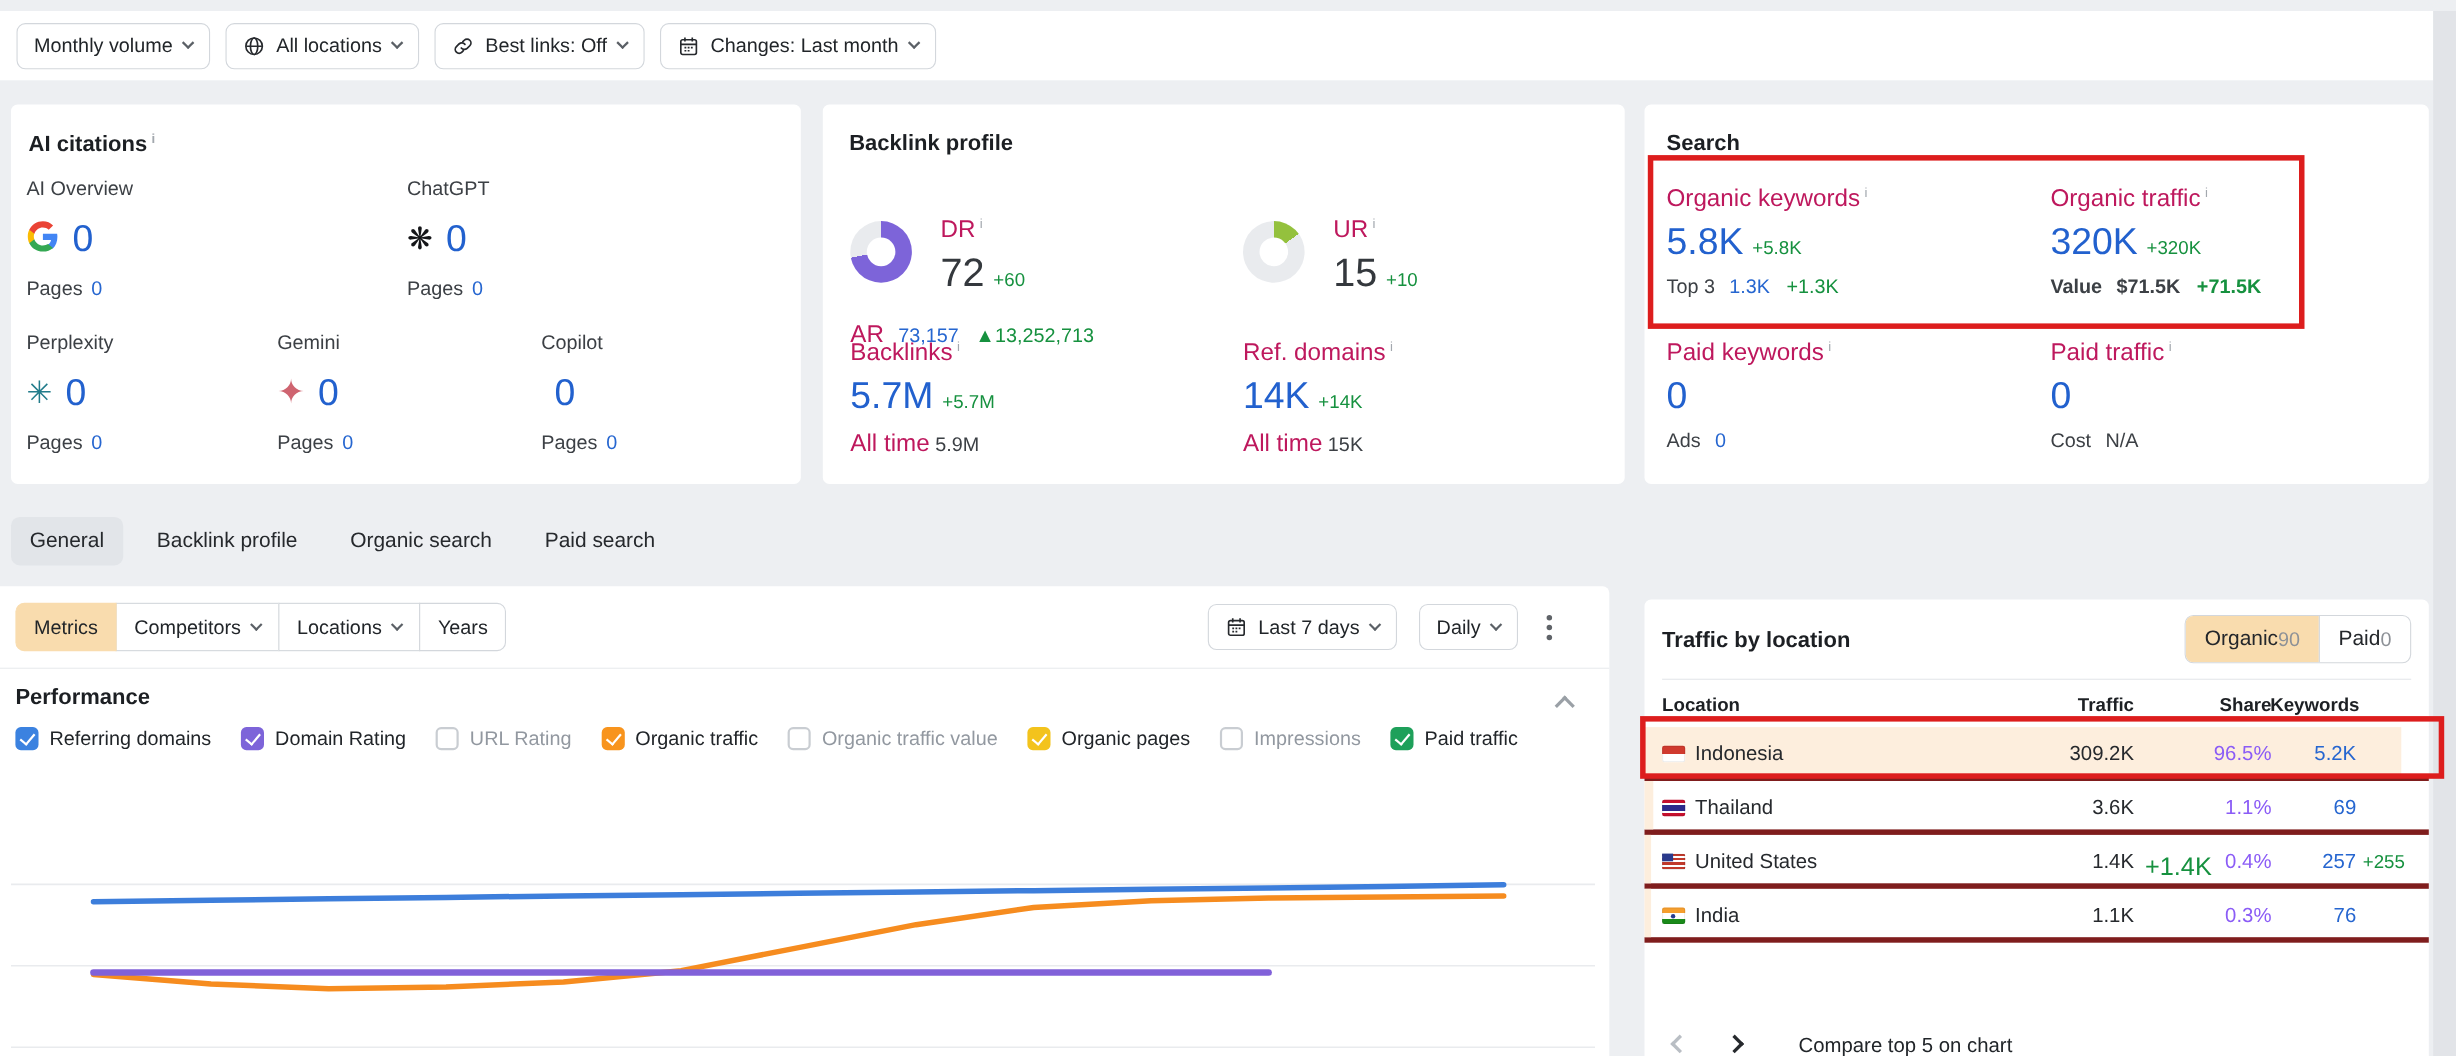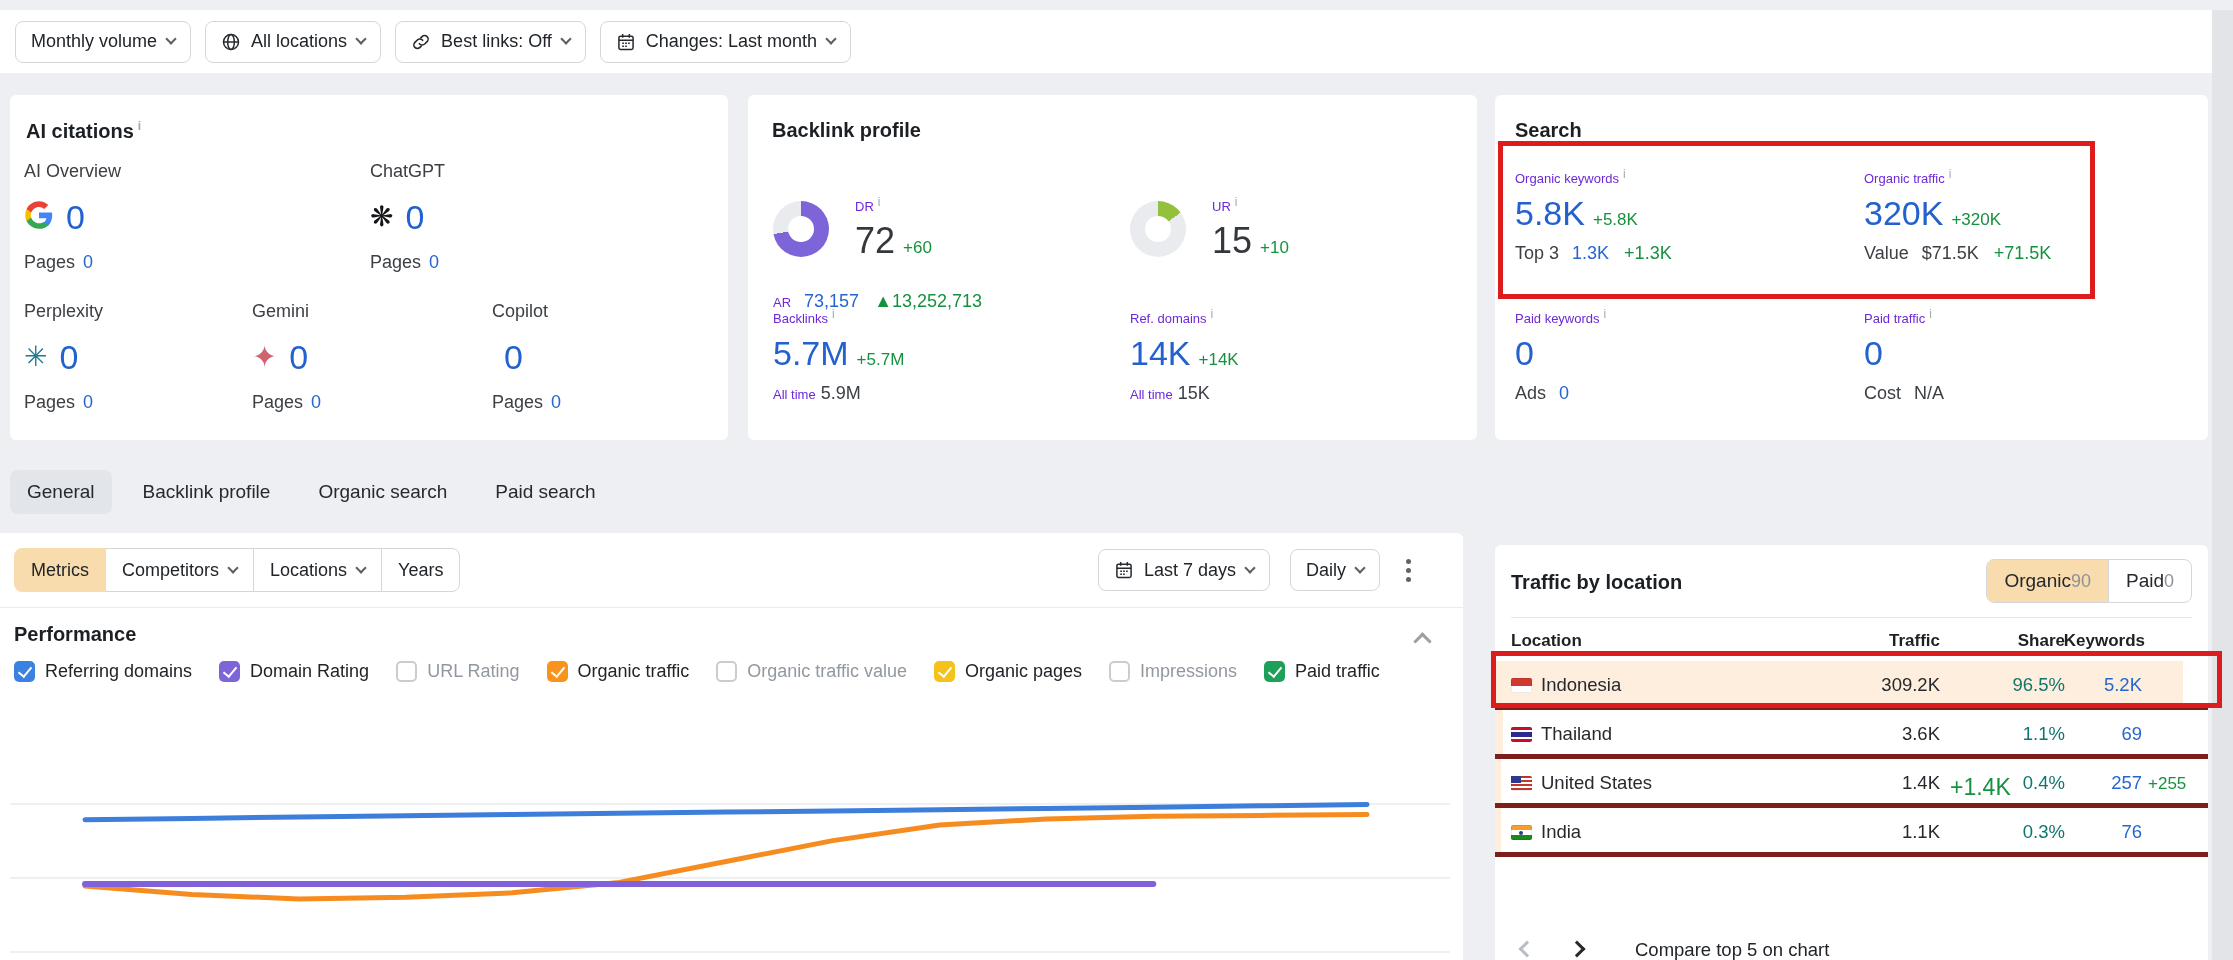--- a/index.html
+++ b/index.html
@@ -20,21 +20,21 @@
   .panel { position:absolute; background:#fff; border-radius:6px; }
   #panel-ai       { left:10px;   top:95px;  width:718px;  height:345px; }
   #panel-backlink { left:748px;  top:95px;  width:729px;  height:345px; }
   #panel-search   { left:1495px; top:95px;  width:713px;  height:345px; }
   #panel-chart    { left:0;      top:533px; width:1463px; height:427px; border-radius:0 6px 0 0; }
   #panel-traffic  { left:1495px; top:533px; width:713px;  height:427px;margin-top:12px; }
 
   .ptitle { position:absolute; font-size:20px; font-weight:bold; color:#1c1f23; }
   .info::after { content:"i"; font-size:12px; color:#a3a8ae; vertical-align:super; margin-left:4px; }
 
-  .mlabel { font-size:13px; color:#6d28d9; }
+  .mlabel { font-size:22px; color:#be185d; }
   .big { font-size:34px; color:#2261ce; }
   .bigdark { font-size:36px; color:#34383d; }
   .delta { font-size:17px; color:#16913f; margin-left:8px; }
   .bluelink { color:#2666d0; }
   .muted { color:#a8adb3; }
   .subrow { font-size:18px; color:#3c4045; }
 
   
   .ai-cell { position:absolute; }
   .ai-cell .name { font-size:18px; color:#3c4045; }
@@ -91,21 +91,21 @@
   .t-divider { position:absolute; left:16px; right:16px; top:72px; height:1px; background:#e4e7ea; }
   .t-head { position:absolute; left:0; top:76px; width:100%; height:40px; font-size:17px; font-weight:bold; color:#1d2024; }
   .t-rows { position:absolute; left:0; top:116px; width:100%; }
   .t-row { position:relative; height:49px; border-bottom:5px solid #7f1d1d; cursor:pointer; }
   .share-bar { position:absolute; left:0; top:0; bottom:0; background:#fdeedd; min-width:6px; }
   .cell-name { position:absolute; left:46px; top:13px; font-size:18.5px; color:#26292d; }
   .flag { position:absolute; left:16px; top:17px; width:21px; height:15px; border-radius:2px;
           box-shadow:0 0 0 1px rgba(0,0,0,.08) inset; }
   .col-traffic { position:absolute; right:268px; top:13px; font-size:18.5px; color:#26292d; }
   .col-tdelta  { position:absolute; left:455px; top:15px; font-size:23px; color:#16913f; }
-  .col-share   { position:absolute; right:143px; top:13px; font-size:18.5px; color:#0f766e; }
+  .col-share   { position:absolute; right:143px; top:13px; font-size:18.5px; color:#8b5cf6; }
   .col-kw      { position:absolute; right:66px;  top:13px; font-size:18.5px; color:#2666d0; }
   .col-kdelta  { position:absolute; left:653px;  top:15px; font-size:17px; color:#16913f; }
   .h-traffic { position:absolute; right:268px; top:10px; }
   .h-share   { position:absolute; right:143px; top:10px; }
   .h-kw      { position:absolute; right:63px;  top:10px; }
   .h-loc     { position:absolute; left:16px;   top:10px; }
   .t-footer { position:absolute; left:0; top:382px; width:100%; height:45px; }
   .pg-chev { position:absolute; top:16px; width:12px; height:12px; border-left:3px solid #26292d; border-bottom:3px solid #26292d; cursor:pointer; }
   .pg-prev { left:26px; transform:rotate(45deg); border-color:#b9bec4; }
   .pg-next { left:76px; transform:rotate(225deg); }
@@ -266,21 +266,21 @@
       <div class="subrow" style="margin-top:10px;">
         <span>Top 3</span>
         <span class="bluelink" style="margin-left:8px;">1.3K</span>
         <span style="color:#16913f; margin-left:10px;">+1.3K</span>
       </div>
     </div>
 
     <div class="static-pos" style="left:369px; top:72px;">
       <div class="mlabel"><span>Organic traffic</span><span class="info"></span></div>
       <div style="margin-top:8px;"><span class="big">320K</span><span class="delta">+320K</span></div>
-      <div class="subrow" style="margin-top:10px;">
+      <div class="subrow" style="margin-top:10px;font-weight:bold;">
         <span>Value</span>
         <span style="margin-left:8px;">$71.5K</span>
         <span style="color:#16913f; margin-left:10px;">+71.5K</span>
       </div>
     </div>
 
     <div class="static-pos" style="left:20px; top:212px;">
       <div class="mlabel"><span>Paid keywords</span><span class="info"></span></div>
       <div style="margin-top:8px;"><span class="big">0</span></div>
       <div class="subrow" style="margin-top:10px;">

